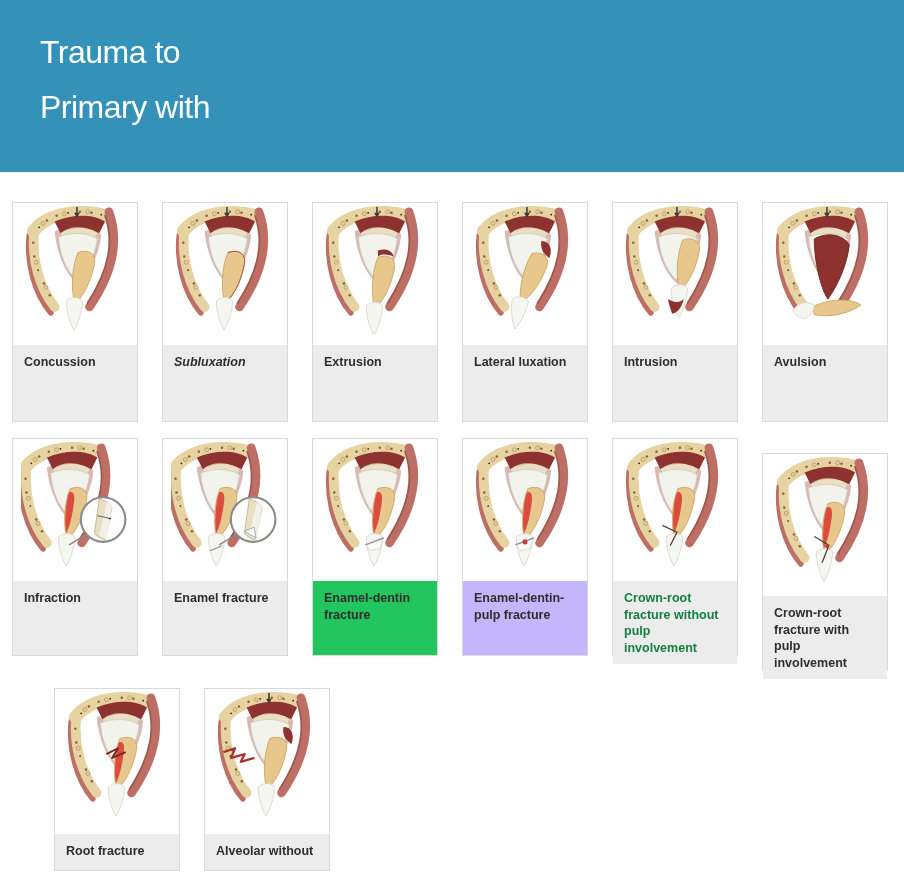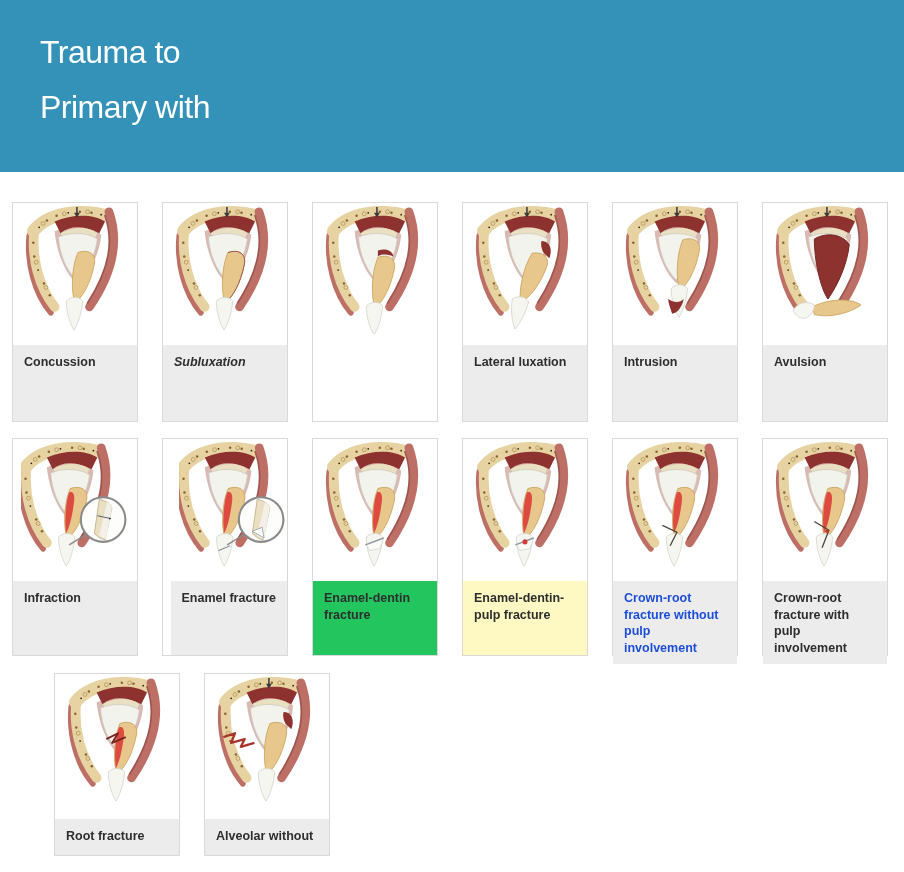--- a/index.html
+++ b/index.html
@@ -167,20 +167,21 @@
               <path d="M58,46 C66,43 73,46 74,52 C68,50 62,49 58,52 Z" fill="#8e3230"></path>
               <g transform="translate(0,5)">
                 <path d="M58,48 C70,44 77,50 75,60 C71,80 63,94 55,100 C51,90 51,64 58,48 Z" fill="#e7c78c" stroke="#c79e56" stroke-width="0.8"></path>
                 <path d="M46,98 C51,93 59,93 63,98 C62,110 58,122 54,128 C49,120 46,108 46,98 Z" fill="#f6f6f1" stroke="#d3d3ca" stroke-width="0.8"></path>
               </g>
               <line x1="57" y1="1" x2="57" y2="8" stroke="#3a3a3a" stroke-width="1.6"></line>
               <path d="M54,7 L57,12 L60,7 Z" fill="#3a3a3a"></path>
             </g>
           </svg>
         </div>
+        <div class="card-label" style="background: rgb(236, 236, 236); color: rgb(46, 46, 46);">Extrusion</div>
       </div>
       <div class="card" style="border-color: rgb(217, 217, 217);">
         <div class="card-image">
           <svg width="108" height="128" viewBox="0 0 110 132" xmlns="http://www.w3.org/2000/svg">
             <g>
               <path d="M8,30 C5,58 13,90 30,110" fill="none" stroke="#bd6f66" stroke-width="6" stroke-linecap="round"></path>
               <path d="M12,26 C26,8 58,2 88,10" fill="none" stroke="#e7d3a2" stroke-width="13" stroke-linecap="round"></path>
               <path d="M13,26 C10,54 18,84 34,104" fill="none" stroke="#e7d3a2" stroke-width="10" stroke-linecap="round"></path>
               <circle cx="18" cy="22" r="0.9" fill="#2f2310"></circle>
               <circle cx="26" cy="15" r="1.3" fill="#8a6430"></circle>
@@ -340,21 +341,21 @@
             <line x1="49" y1="106" x2="67" y2="95" stroke="#8a8a8a" stroke-width="1.5"></line>
             <circle cx="84" cy="80" r="23" fill="#fdfdfc" stroke="#8a8a8a" stroke-width="2.2"></circle>
             <path d="M80,59 C88,61 92,64 93,68 L86,101 C82,100 77,97 75,94 Z" fill="#eadfc0" stroke="#b9ab82" stroke-width="0.8"></path>
             <path d="M88,62 C91,64 93,66 93,68 L87,100 C84,99 82,98 80,96 Z" fill="#f2f0e8"></path>
             <line x1="78" y1="76" x2="92" y2="79" stroke="#55606b" stroke-width="1"></line>
             <circle cx="91" cy="79" r="1" fill="#333"></circle>
           </svg>
         </div>
         <div class="card-label" style="background: rgb(236, 236, 236); color: rgb(46, 46, 46);">Infraction</div>
       </div>
-      <div class="card" style="border-color: rgb(217, 217, 217); align-items: flex-end;">
+      <div class="card" style="border-color: rgb(217, 217, 217);">
         <div class="card-image">
           <svg width="108" height="128" viewBox="0 0 110 132" xmlns="http://www.w3.org/2000/svg">
             <g transform="translate(-8,0)">
               <path d="M8,30 C5,58 13,90 30,110" fill="none" stroke="#bd6f66" stroke-width="6" stroke-linecap="round"></path>
               <path d="M12,26 C26,8 58,2 88,10" fill="none" stroke="#e7d3a2" stroke-width="13" stroke-linecap="round"></path>
               <path d="M13,26 C10,54 18,84 34,104" fill="none" stroke="#e7d3a2" stroke-width="10" stroke-linecap="round"></path>
               <circle cx="18" cy="22" r="0.9" fill="#2f2310"></circle>
               <circle cx="26" cy="15" r="1.3" fill="#8a6430"></circle>
               <circle cx="36" cy="10" r="1.3" fill="#8a6430"></circle>
               <circle cx="48" cy="7" r="0.9" fill="#2f2310"></circle>
@@ -469,21 +470,21 @@
                 <path d="M58,48 C70,44 77,50 75,60 C71,80 63,94 55,100 C51,90 51,64 58,48 Z" fill="#e7c78c" stroke="#c79e56" stroke-width="0.8"></path>
                 <path d="M57,52 C61,50 63,54 62,62 C60,78 57,88 54,94 C52,86 53,62 57,52 Z" fill="#dd4a40"></path>
                 <path d="M46,98 C51,93 59,93 63,98 C62,110 58,122 54,128 C49,120 46,108 46,98 Z" fill="#f6f6f1" stroke="#d3d3ca" stroke-width="0.8"></path>
               </g>
               <path d="M46,106 L64,99 L60,110 L50,112 Z" fill="#fbfbf8" stroke="#c8c8c0" stroke-width="0.6"></path>
               <line x1="45" y1="106" x2="64" y2="99" stroke="#8f9aa2" stroke-width="1.4"></line>
               <circle cx="55" cy="103" r="2.6" fill="#d23c34"></circle>
             </g>
           </svg>
         </div>
-        <div class="card-label" style="background: #fef9c3; color: rgb(46, 46, 46);">Enamel-dentin-pulp fracture</div>
+        <div class="card-label" style="background: #c4b5fd; color: rgb(46, 46, 46);">Enamel-dentin-pulp fracture</div>
       </div>
       <div class="card" style="border-color: rgb(217, 217, 217);">
         <div class="card-image">
           <svg width="108" height="128" viewBox="0 0 110 132" xmlns="http://www.w3.org/2000/svg">
             <g>
               <path d="M8,30 C5,58 13,90 30,110" fill="none" stroke="#bd6f66" stroke-width="6" stroke-linecap="round"></path>
               <path d="M12,26 C26,8 58,2 88,10" fill="none" stroke="#e7d3a2" stroke-width="13" stroke-linecap="round"></path>
               <path d="M13,26 C10,54 18,84 34,104" fill="none" stroke="#e7d3a2" stroke-width="10" stroke-linecap="round"></path>
               <circle cx="18" cy="22" r="0.9" fill="#2f2310"></circle>
               <circle cx="26" cy="15" r="1.3" fill="#8a6430"></circle>
@@ -510,23 +511,23 @@
               <path d="M38,32 C52,26 70,28 78,34 C76,52 66,68 56,76 C46,66 39,50 38,32 Z" fill="#f3f3ee" stroke="#ccc9c0" stroke-width="0.8"></path>
               <g>
                 <path d="M58,48 C70,44 77,50 75,60 C71,80 63,94 55,100 C51,90 51,64 58,48 Z" fill="#e7c78c" stroke="#c79e56" stroke-width="0.8"></path>
                 <path d="M57,52 C61,50 63,54 62,62 C60,78 57,88 54,94 C52,86 53,62 57,52 Z" fill="#dd4a40"></path>
                 <path d="M46,98 C51,93 59,93 63,98 C62,110 58,122 54,128 C49,120 46,108 46,98 Z" fill="#f6f6f1" stroke="#d3d3ca" stroke-width="0.8"></path>
               </g>
               <path d="M42,86 L57,93 L50,107" fill="none" stroke="#4a4038" stroke-width="1.3"></path>
             </g>
           </svg>
         </div>
-        <div class="card-label" style="background: rgb(236, 236, 236); color: #1d4ed8;">Crown-root fracture without pulp involvement</div>
-      </div>
-      <div class="card" style="border-color: rgb(217, 217, 217);">
+        <div class="card-label" style="background: rgb(236, 236, 236); color: #15803d;">Crown-root fracture without pulp involvement</div>
+      </div>
+      <div class="card" style="border-color: rgb(217, 217, 217); margin-top: 15px;">
         <div class="card-image">
           <svg width="108" height="128" viewBox="0 0 110 132" xmlns="http://www.w3.org/2000/svg">
             <g>
               <path d="M8,30 C5,58 13,90 30,110" fill="none" stroke="#bd6f66" stroke-width="6" stroke-linecap="round"></path>
               <path d="M12,26 C26,8 58,2 88,10" fill="none" stroke="#e7d3a2" stroke-width="13" stroke-linecap="round"></path>
               <path d="M13,26 C10,54 18,84 34,104" fill="none" stroke="#e7d3a2" stroke-width="10" stroke-linecap="round"></path>
               <circle cx="18" cy="22" r="0.9" fill="#2f2310"></circle>
               <circle cx="26" cy="15" r="1.3" fill="#8a6430"></circle>
               <circle cx="36" cy="10" r="1.3" fill="#8a6430"></circle>
               <circle cx="48" cy="7" r="0.9" fill="#2f2310"></circle>

